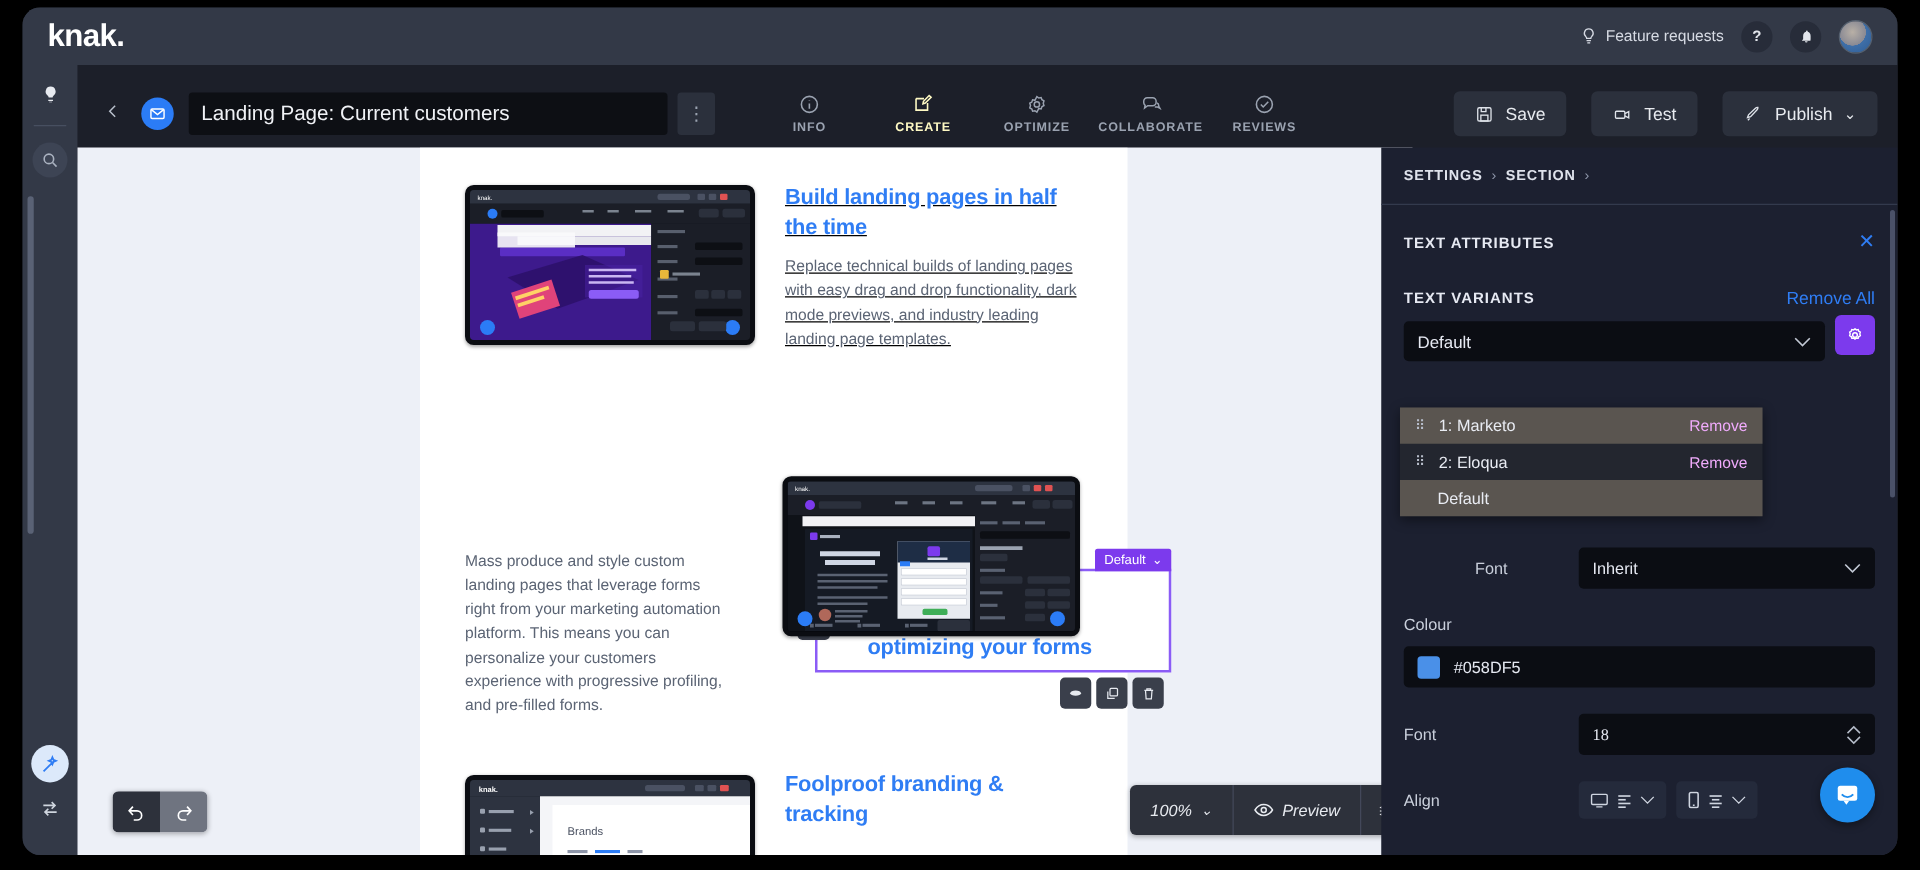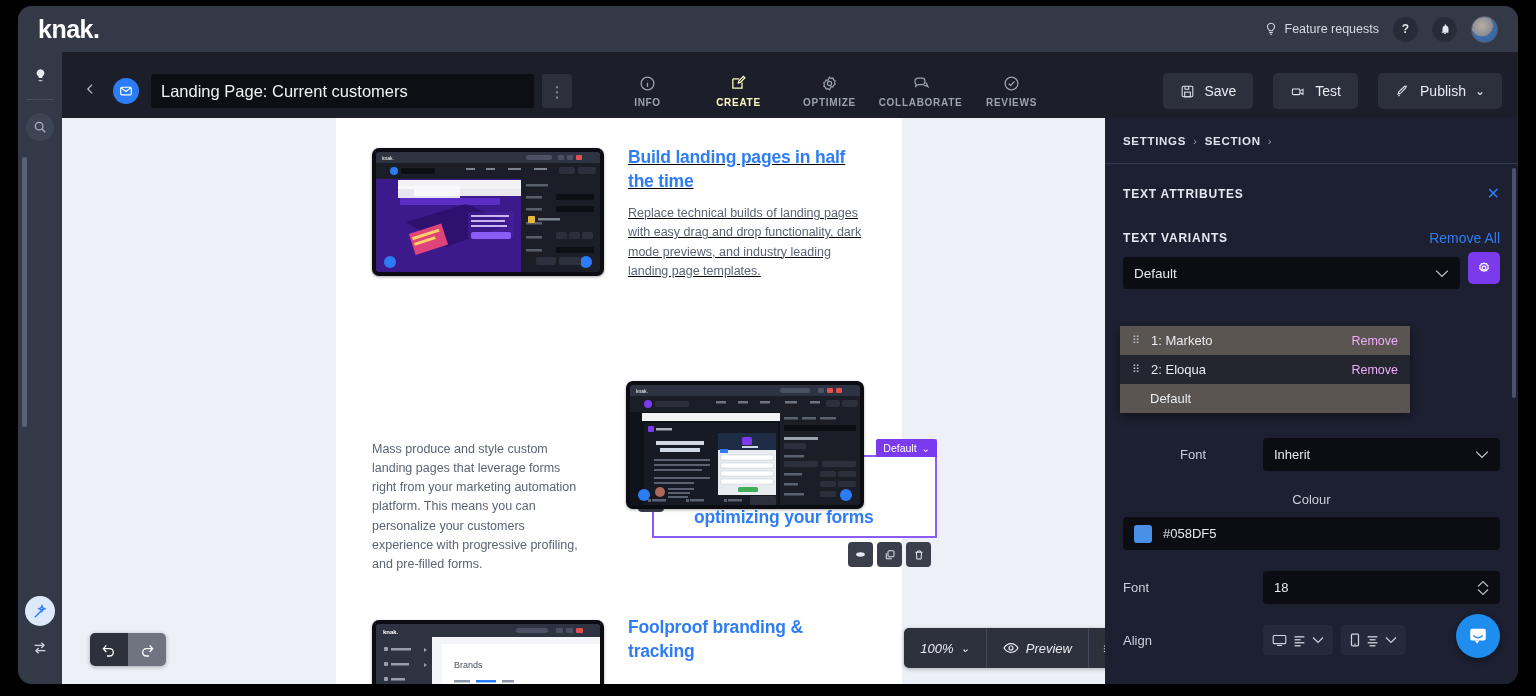--- a/index.html
+++ b/index.html
@@ -721,30 +721,30 @@
           <span>Inherit</span>
           <span style="margin-left:auto;">
             <svg width="14" height="9" viewBox="0 0 24 14" fill="none" stroke="#c2c8d4" stroke-width="2.2">
                 <path d="M2 2l10 10L22 2"></path>
               </svg>
           </span>
         </div>
       </div>
 
       <div style="margin-top:21px;">
-        <div class="lbl" style="color:#c9cfdb; font-size:13px;text-align:center;">Colour</div>
+        <div class="lbl" style="color:#c9cfdb; font-size:13px;">Colour</div>
         <div class="field-box" style="margin-top:10px;">
           <span class="swatch" id="sw" style="background: rgb(74, 144, 232);"></span>
           <span>#058DF5</span>
         </div>
       </div>
 
       <div class="field-row">
         <span class="lbl">Font</span>
-        <div class="field-box" style="position:relative;">
+        <div class="field-box" style="position:relative;font-family:Liberation Serif, serif;">
           <span>18</span>
           <span class="stepper">
             <svg width="12" height="8" viewBox="0 0 24 14" fill="none" stroke="#b4bbc8" stroke-width="2.4">
                 <path d="M2 12L12 2l10 10"></path>
               </svg>
             <svg width="12" height="8" viewBox="0 0 24 14" fill="none" stroke="#b4bbc8" stroke-width="2.4">
                 <path d="M2 2l10 10L22 2"></path>
               </svg>
           </span>
         </div>

